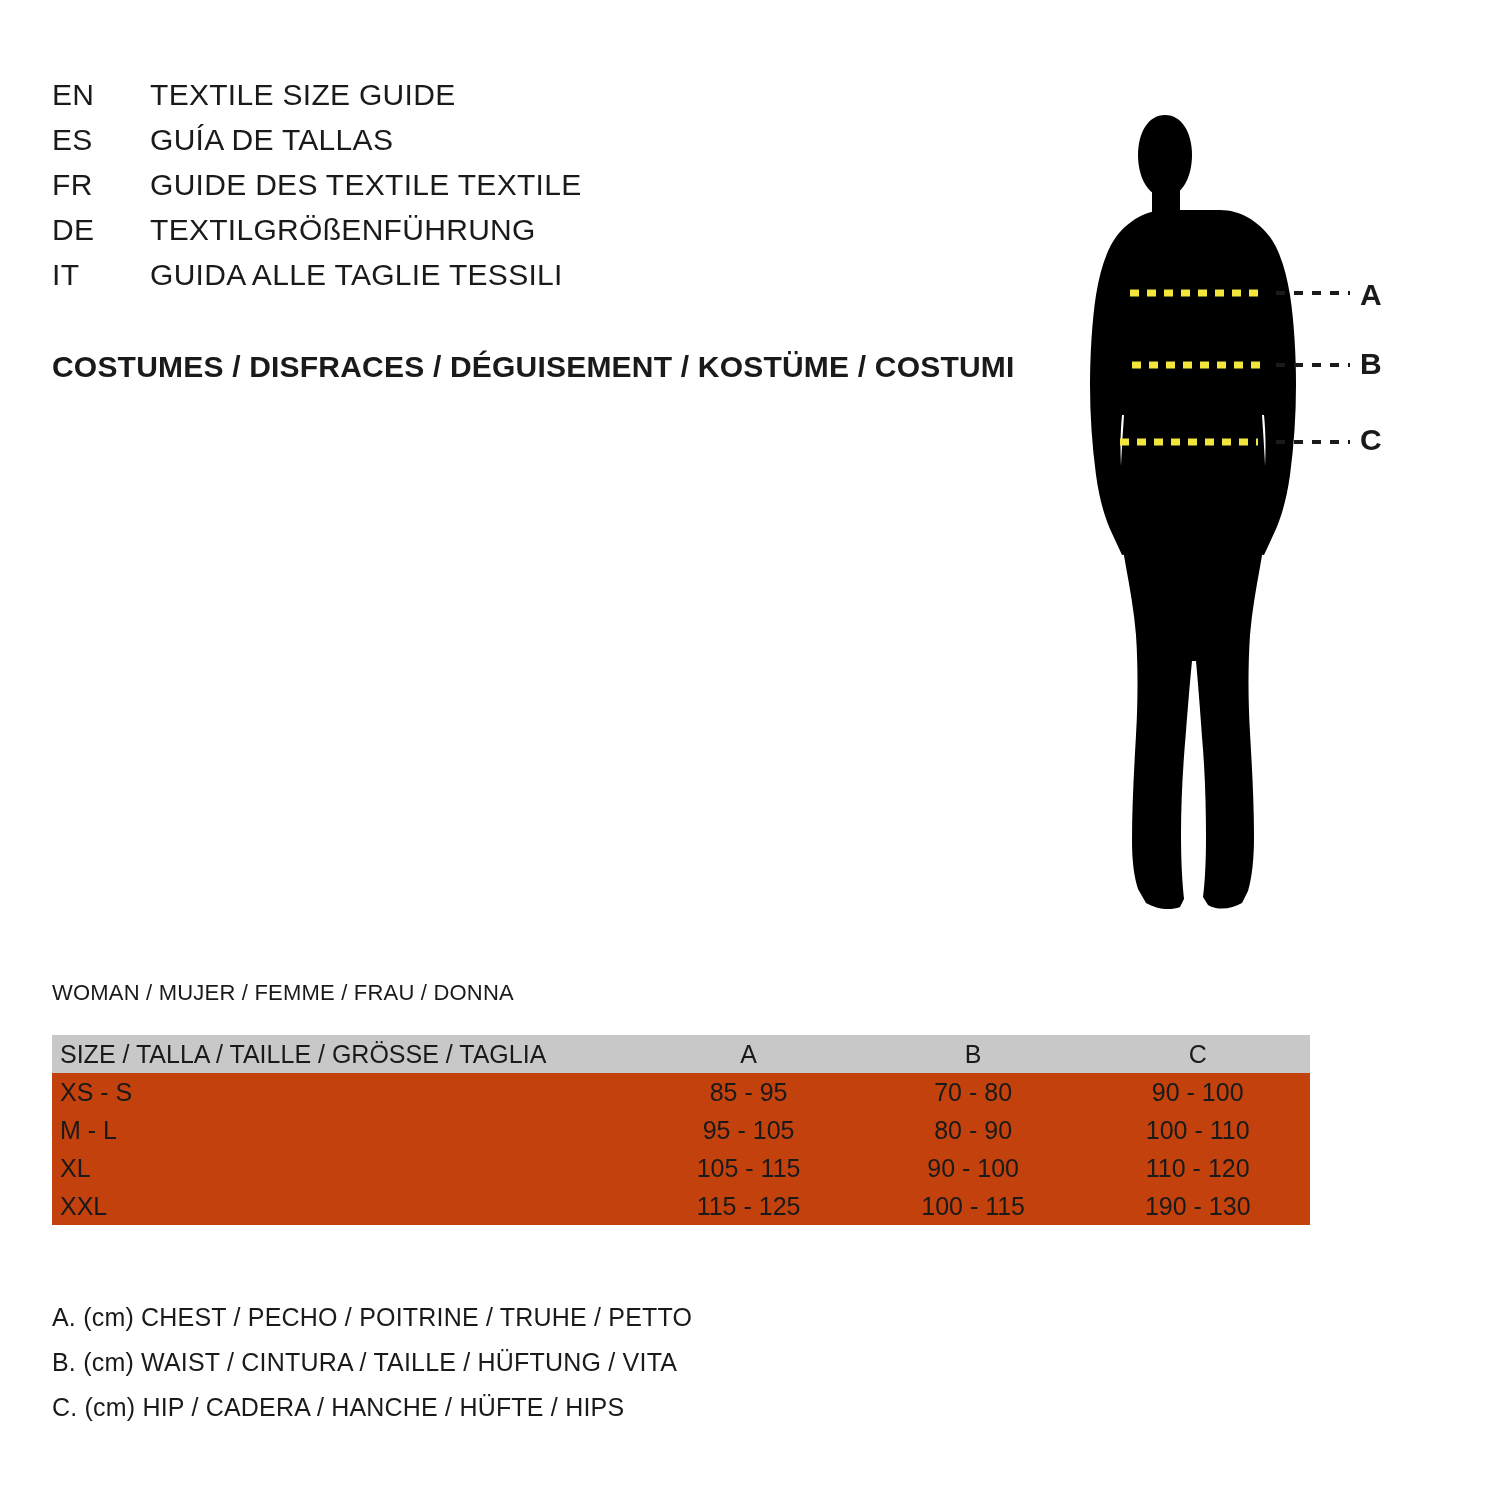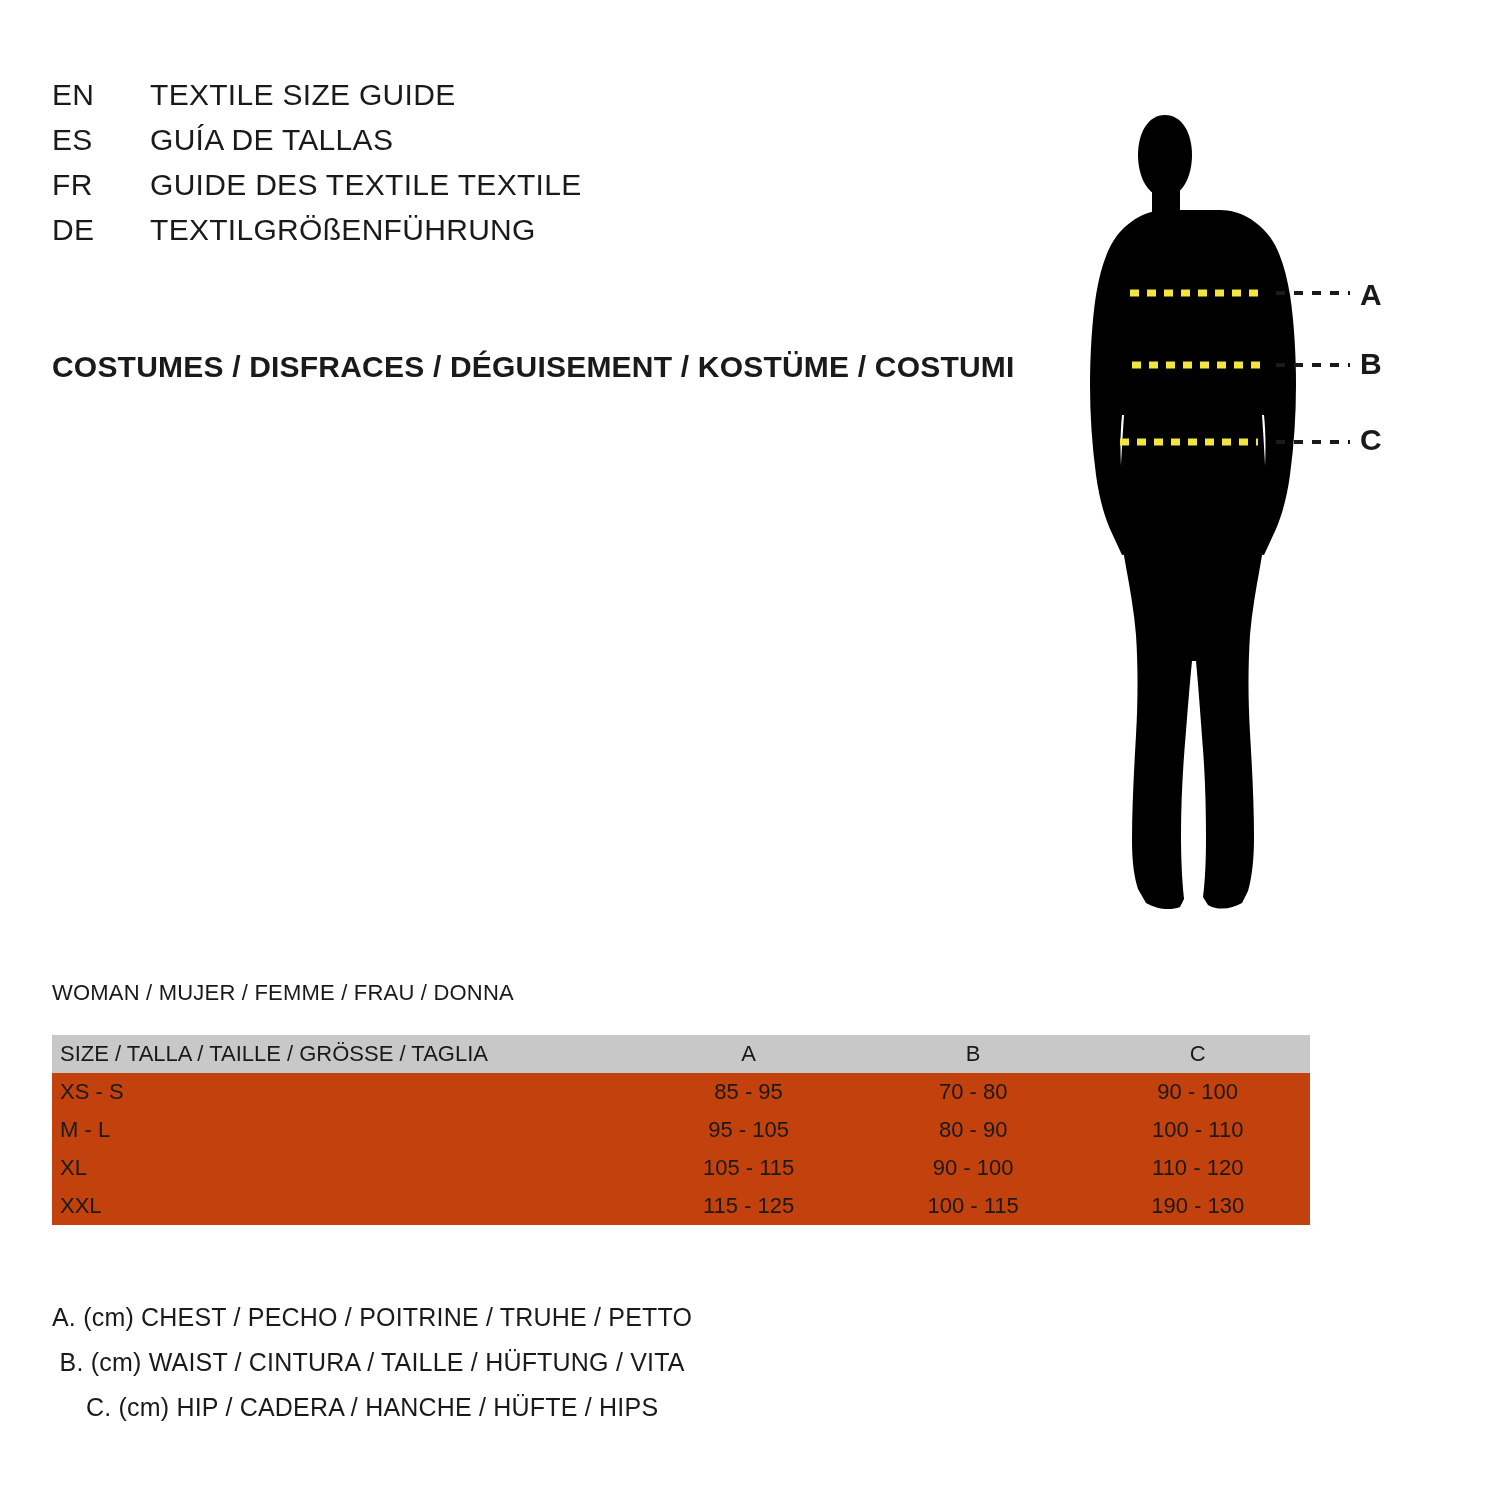--- a/index.html
+++ b/index.html
@@ -80,21 +80,21 @@
     top: 980px;
     font-size: 22px;
     letter-spacing: 0.2px;
   }
   table.size-table {
     position: absolute;
     left: 52px;
     top: 1035px;
     width: 1258px;
     border-collapse: collapse;
-    font-size: 22px;
+    font-size: 25px;
   }
   table.size-table th,
   table.size-table td {
     padding: 0;
     height: 38px;
     font-weight: normal;
     text-align: center;
     vertical-align: middle;
   }
   table.size-table th.head-row-cell {
@@ -111,41 +111,45 @@
 
   
   .legend {
     position: absolute;
     left: 52px;
     top: 1295px;
     font-size: 25px;
     line-height: 45px;
     letter-spacing: 0.2px;
   }
-  .legend div { white-space: nowrap; text-align: center; }
+  .legend div { white-space: nowrap; }
 </style>
 </head>
 <body>
 
 <div class="lang-block">
   <div class="lang-row">
     <span class="lang-code">EN</span>
     <span class="lang-text">TEXTILE SIZE GUIDE</span>
   </div>
   <div class="lang-row">
     <span class="lang-code">ES</span>
     <span class="lang-text">GUÍA DE TALLAS</span>
   </div>
   <div class="lang-row">
     <span class="lang-code">FR</span>
     <span class="lang-text">GUIDE DES TEXTILE TEXTILE</span>
   </div>
   <div class="lang-row">
     <span class="lang-code">DE</span>
     <span class="lang-text">TEXTILGRÖßENFÜHRUNG</span>
+  </div>
+  <div class="lang-row">
+    <span class="lang-code">IT</span>
+    <span class="lang-text">GUIDA ALLE TAGLIE TESSILI</span>
   </div>
 </div>
 
 <div class="costumes-line">COSTUMES / DISFRACES / DÉGUISEMENT / KOSTÜME / COSTUMI</div>
 
 <div class="figure-area">
   <svg class="figure-svg" width="450" height="880" viewBox="0 0 450 880">
 
     <path fill="#000000" d="M145 60 C128 60 118 78 118 100 C118 122 128 142 145 142 C162 142 172 122 172 100 C172 78 162 60 145 60 Z"></path>
 

